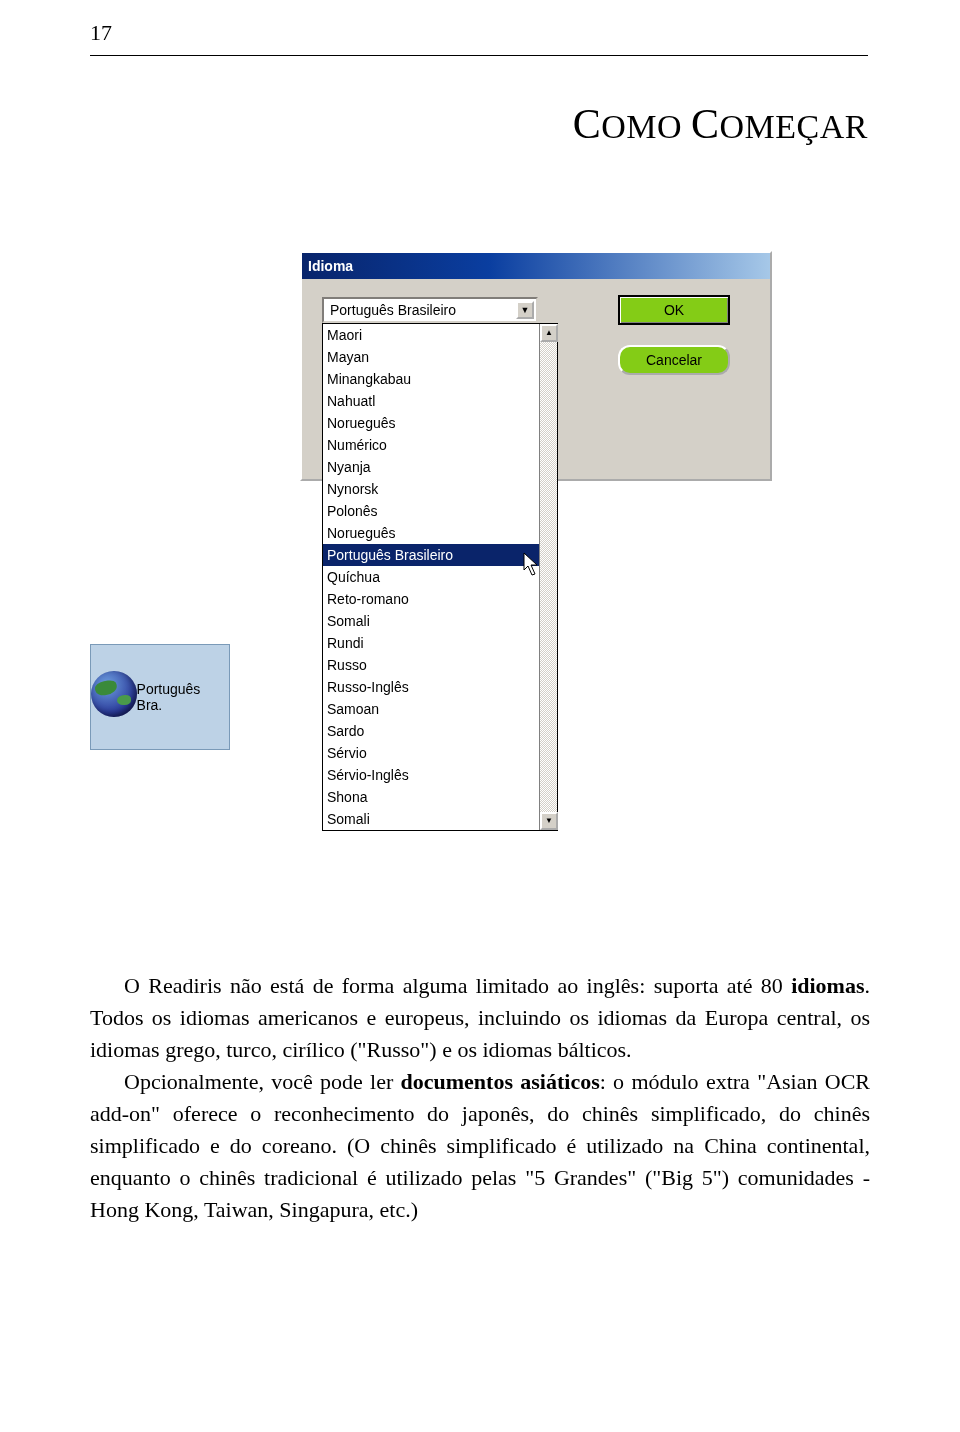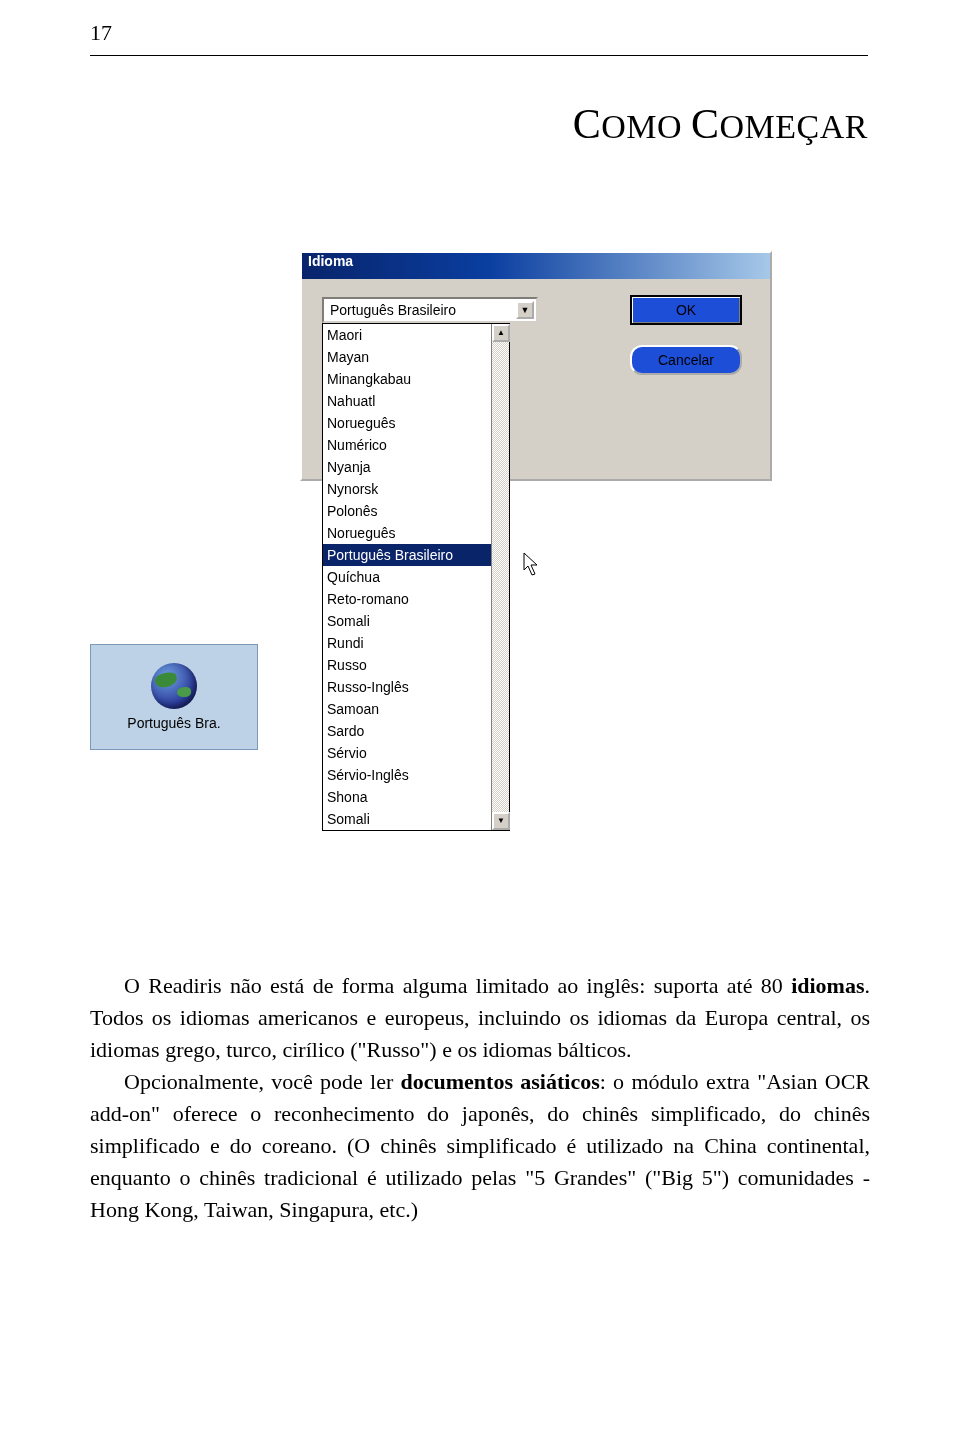--- a/index.html
+++ b/index.html
@@ -32,26 +32,26 @@
     letter-spacing: 0.5px;
     text-align: center;
   }
   .chapter-title .cap { font-size: 42px; }
 
   
   .globe-btn {
     position: absolute;
     top: 644px;
     left: 90px;
-    width: 168px;
+    width: 140px;
     height: 106px;
     background: #bdd2e6;
     border: 1px solid #7a9ab8;
     display: flex;
-    flex-direction: column;
+    flex-direction: row;
     align-items: center;
     justify-content: center;
     font-family: Tahoma, Arial, sans-serif;
     font-size: 14px;
     color: #000;
   }
   .globe {
     width: 46px;
     height: 46px;
     border-radius: 50%;
@@ -93,20 +93,21 @@
     padding-bottom: 12px;
     position: relative;
     height: 230px;
   }
   .titlebar {
     height: 26px;
     background: linear-gradient(90deg, #08246b 0%, #0a3ea0 40%, #a6c8e8 100%);
     color: #fff;
     font-weight: bold;
     display: flex;
+    align-items: center;
     padding-left: 6px;
     font-size: 14px;
   }
   .combo {
     position: absolute;
     top: 44px;
     left: 20px;
     width: 216px;
     height: 26px;
     background: #fff;
@@ -122,39 +123,39 @@
     background: #d4d0c8;
     border: 2px outset #fff;
     display: flex;
     align-items: center;
     justify-content: center;
     font-size: 9px;
     color: #000;
   }
   .dlg-btn {
     position: absolute;
-    right: 28px;
+    right: 40px;
     width: 112px;
     height: 30px;
-    background: #1d4ed8;
+    background: #84cc16;
     border: 2px outset #fff;
     font-family: Tahoma, Arial, sans-serif;
     font-size: 14px;
     text-align: center;
     line-height: 26px;
   }
   .btn-ok { top: 42px; border: 2px solid #000; box-shadow: inset 1px 1px 0 #fff, inset -1px -1px 0 #808080; }
   .btn-cancel { top: 92px; border-radius: 12px; }
 
   
   .dropdown {
     position: absolute;
     top: 70px;
     left: 20px;
-    width: 188px;
+    width: 236px;
     background: #fff;
     border: 1px solid #000;
     font-size: 14px;
     line-height: 22px;
     z-index: 5;
   }
   .dd-inner { display: flex; }
   .dd-items { flex: 1; padding: 0; }
   .dd-item { padding: 0 4px; height: 22px; display: flex; align-items: center; }
   .dd-item.selected { background: #0a246a; color: #fff; }

